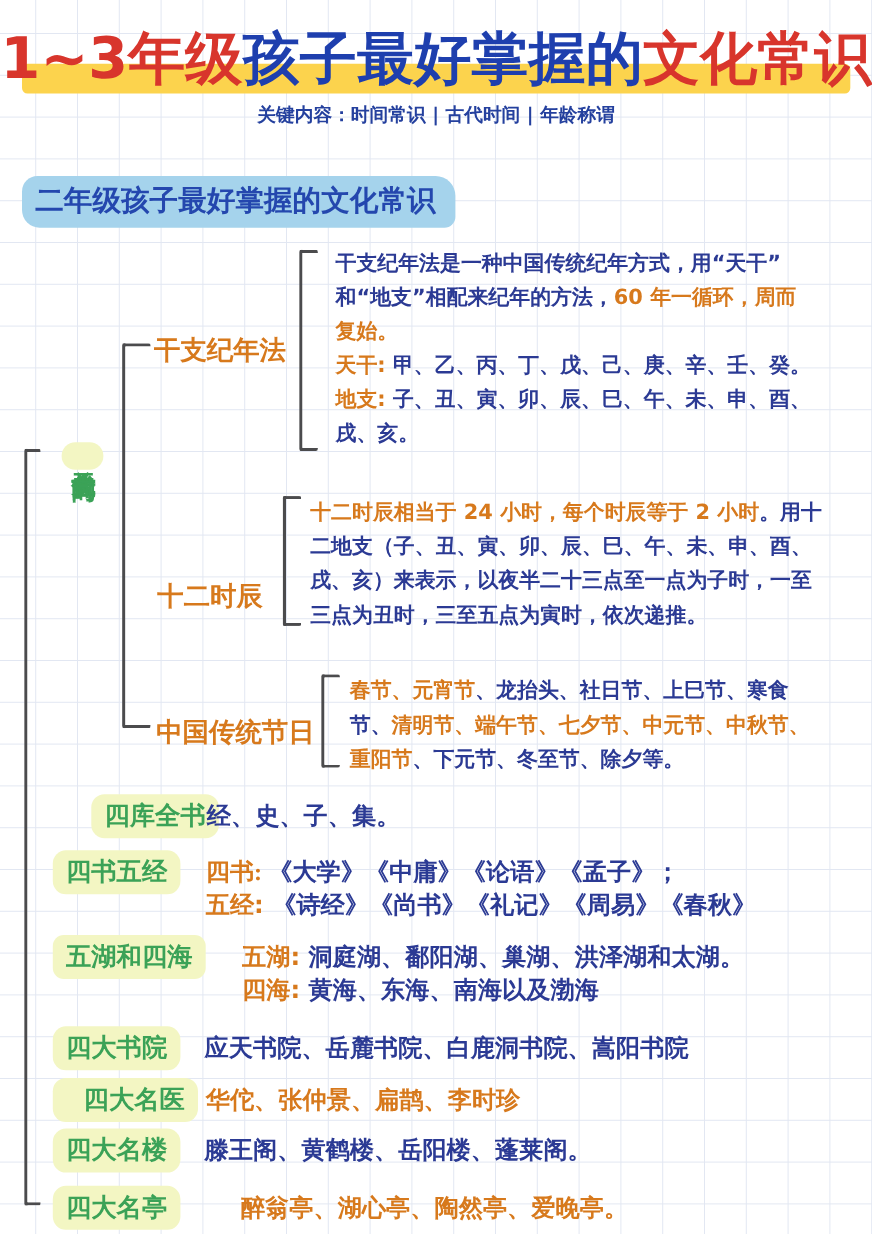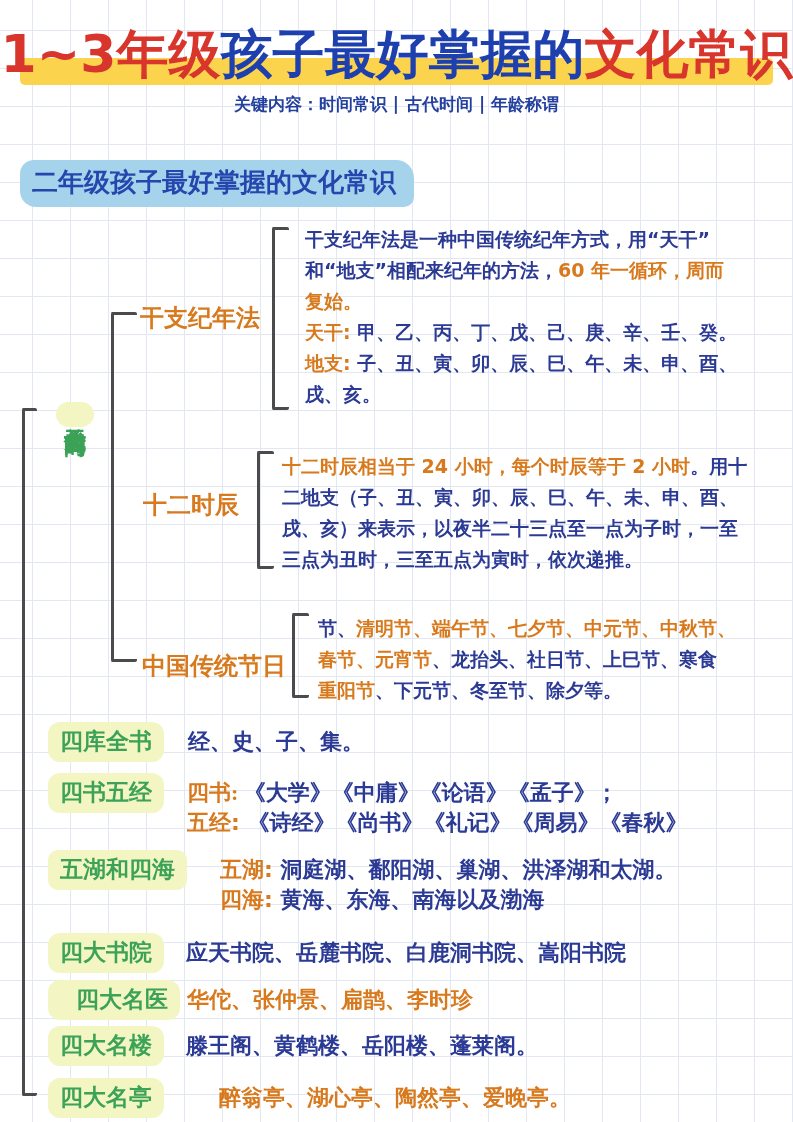--- a/index.html
+++ b/index.html
@@ -65,21 +65,21 @@
     position: absolute; left: 56px; top: 402px;
     writing-mode: vertical-rl; text-orientation: upright;
     font-size: 22px; letter-spacing: 1px; color: #3ba257;
     background: #f3f6c3; padding: 9px 4px; border-radius: 14px;
   }
 
   .branch-label {
     position: absolute; font-size: 24px; color: #d7791c; white-space: nowrap;
   }
   #label-ganzhi  { left: 140px; top: 302px; }
-  #label-shichen { left: 143px; top: 489px; }
+  #label-shichen { left: 143px; top: 526px; }
   #label-jieri   { left: 142px; top: 650px; }
 
   .content { position: absolute; font-size: 19px; line-height: 31px; white-space: nowrap; }
   #content-ganzhi  { left: 305px; top: 224px; }
   #content-shichen { left: 282px; top: 451px; }
   #content-jieri   { left: 318px; top: 613px; }
 
   .row-label {
     position: absolute; font-size: 23px; color: #3ba257;
     background: #f3f6c3; padding: 4px 12px 5px; border-radius: 12px;
@@ -120,26 +120,26 @@
   </div>
 
   <div class="content" id="content-shichen">
     <div><span class="t-orange">十二时辰相当于 24 小时，每个时辰等于 2 小时</span><span class="t-blue">。用十</span></div>
     <div><span class="t-blue">二地支（子、丑、寅、卯、辰、巳、午、未、申、酉、</span></div>
     <div><span class="t-blue">戌、亥）来表示，以夜半二十三点至一点为子时，一至</span></div>
     <div><span class="t-blue">三点为丑时，三至五点为寅时，依次递推。</span></div>
   </div>
 
   <div class="content" id="content-jieri">
+    <div><span class="t-orange">春节、元宵节</span><span class="t-blue">、龙抬头、社日节、上巳节、寒食</span></div>
     <div><span class="t-blue">节、</span><span class="t-orange">清明节、端午节、七夕节、中元节、中秋节、</span></div>
-    <div><span class="t-orange">春节、元宵节</span><span class="t-blue">、龙抬头、社日节、上巳节、寒食</span></div>
     <div><span class="t-orange">重阳节</span><span class="t-blue">、下元节、冬至节、除夕等。</span></div>
   </div>
 
-  <div class="row-label" style="top:722px;">四库全书</div>
+  <div class="row-label" style="top:722px;margin-left:35px;">四库全书</div>
   <div class="row-content t-blue" style="left:188px; top:727px;">经、史、子、集。</div>
 
   <div class="row-label" style="top:773px;">四书五经</div>
   <div class="row-content" style="left:187px; top:778px;font-family:Liberation Serif, serif;"><span class="t-orange">四书: </span><span class="t-blue">《大学》《中庸》《论语》《孟子》；</span></div>
   <div class="row-content" style="left:187px; top:808px;"><span class="t-orange">五经: </span><span class="t-blue">《诗经》《尚书》《礼记》《周易》《春秋》</span></div>
 
   <div class="row-label" style="top:850px;border-radius:10px;">五湖和四海</div>
   <div class="row-content" style="left:220px; top:855px;"><span class="t-orange">五湖: </span><span class="t-blue">洞庭湖、鄱阳湖、巢湖、洪泽湖和太湖。</span></div>
   <div class="row-content" style="left:220px; top:885px;"><span class="t-orange">四海: </span><span class="t-blue">黄海、东海、南海以及渤海</span></div>
 

